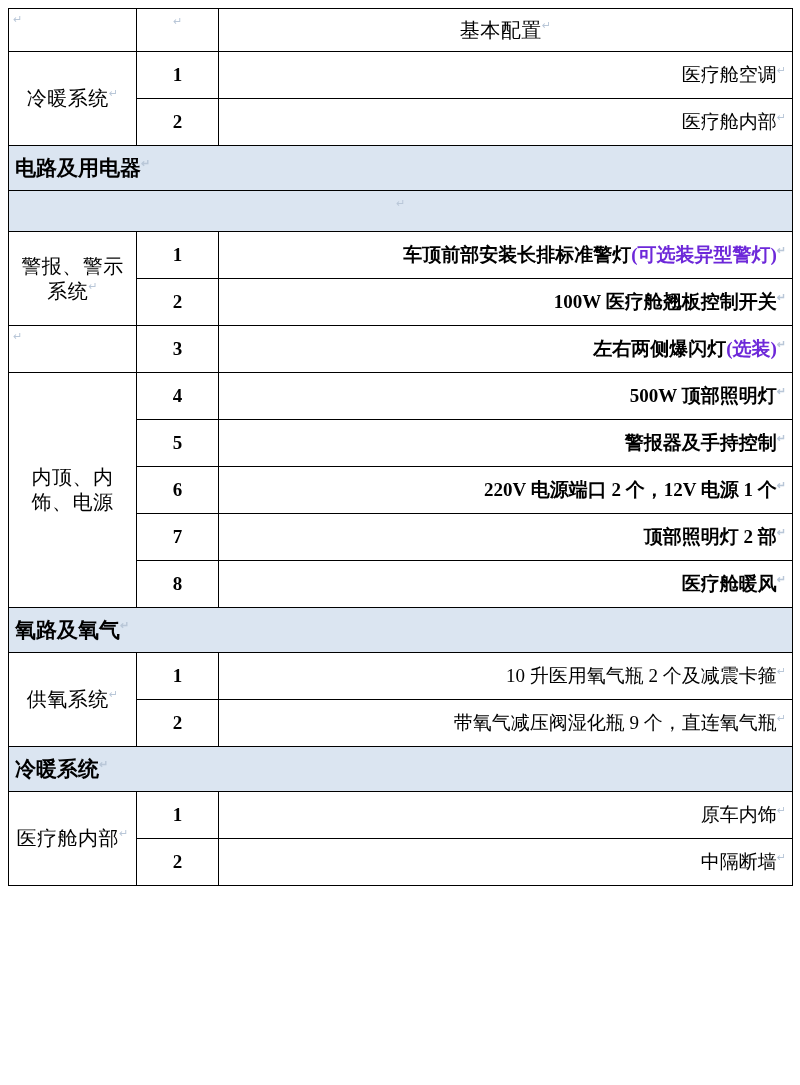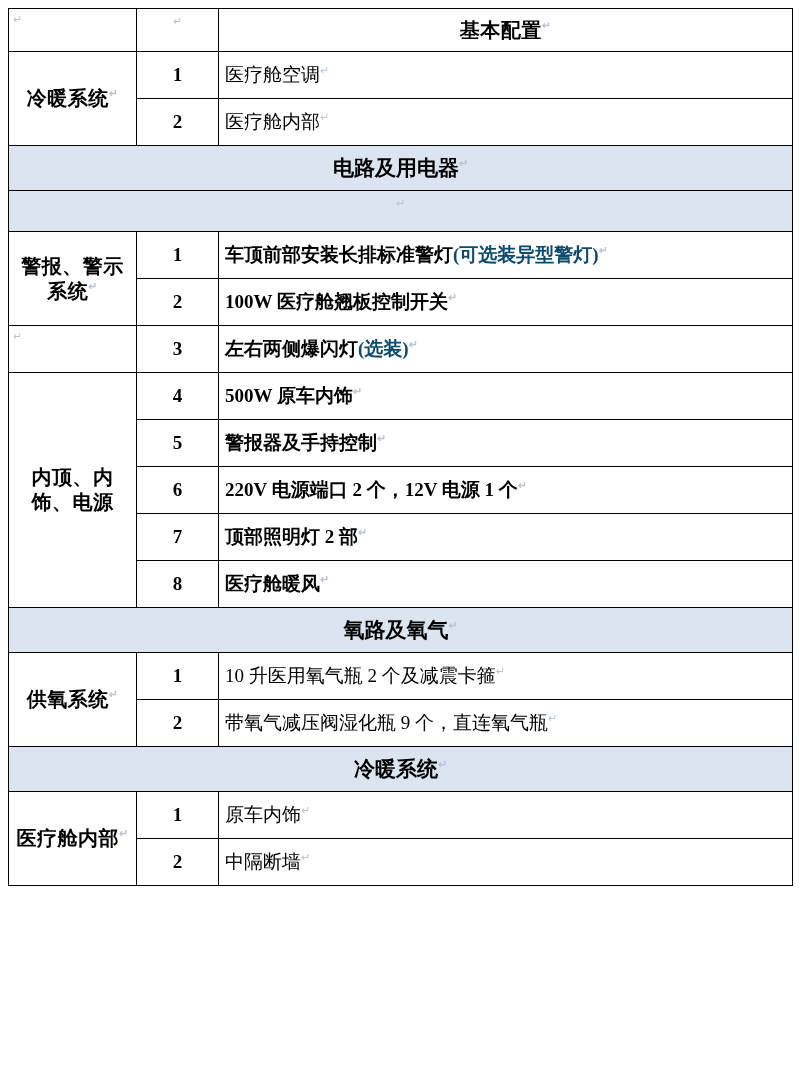--- a/index.html
+++ b/index.html
@@ -33,54 +33,53 @@
     line-height: 1.25;
     position: relative;
   }
   
   col.c-group { width: 128px; }
   col.c-num   { width: 82px; }
   col.c-desc  { width: 574px; }
 
   td.group {
     text-align: center;
-    font-weight: bold;
+    font-weight: normal;
     font-size: 20px;
     letter-spacing: 0.5px;
   }
   td.num {
     text-align: center;
     font-weight: bold;
     font-size: 19px;
   }
   td.desc {
-    text-align: left;
+    text-align: right;
     font-size: 19px;
   }
   td.desc.bold {
     font-weight: bold;
   }
   td.section {
     background: #dbe5f1;
-    text-align: center;
     font-weight: bold;
     font-size: 21px;
     height: 44px;
   }
   td.blank-band {
     background: #dbe5f1;
     height: 40px;
   }
   td.empty {
     height: 24px;
   }
   .row-h-46 td { height: 46px; }
   .row-h-42 td { height: 42px; }
   .red {
-    color: #0c4a6e;
+    color: #6d28d9;
   }
   
   .mark {
     color: #b9c7d8;
     font-size: 11px;
     vertical-align: super;
     font-family: "Liberation Sans", sans-serif;
   }
   .mark-left {
     position: absolute;
@@ -154,21 +153,21 @@
         <td class="empty">
             <span class="mark-left">↵</span>
           </td>
         <td class="num">3</td>
         <td class="desc bold"><span>左右两侧爆闪灯</span><span class="red">(选装)</span><span class="mark">↵</span></td>
       </tr>
 
       <tr class="row-h-46">
         <td class="group" rowspan="5"><span>内顶、内饰、电源</span></td>
         <td class="num">4</td>
-        <td class="desc bold"><span>500W 原车内饰</span><span class="mark">↵</span></td>
+        <td class="desc bold"><span>500W 顶部照明灯</span><span class="mark">↵</span></td>
       </tr>
       <tr class="row-h-46">
         <td class="num">5</td>
         <td class="desc bold"><span>警报器及手持控制</span><span class="mark">↵</span></td>
       </tr>
       <tr class="row-h-46">
         <td class="num">6</td>
         <td class="desc bold"><span>220V 电源端口 2 个，12V 电源 1 个</span><span class="mark">↵</span></td>
       </tr>
       <tr class="row-h-46">

